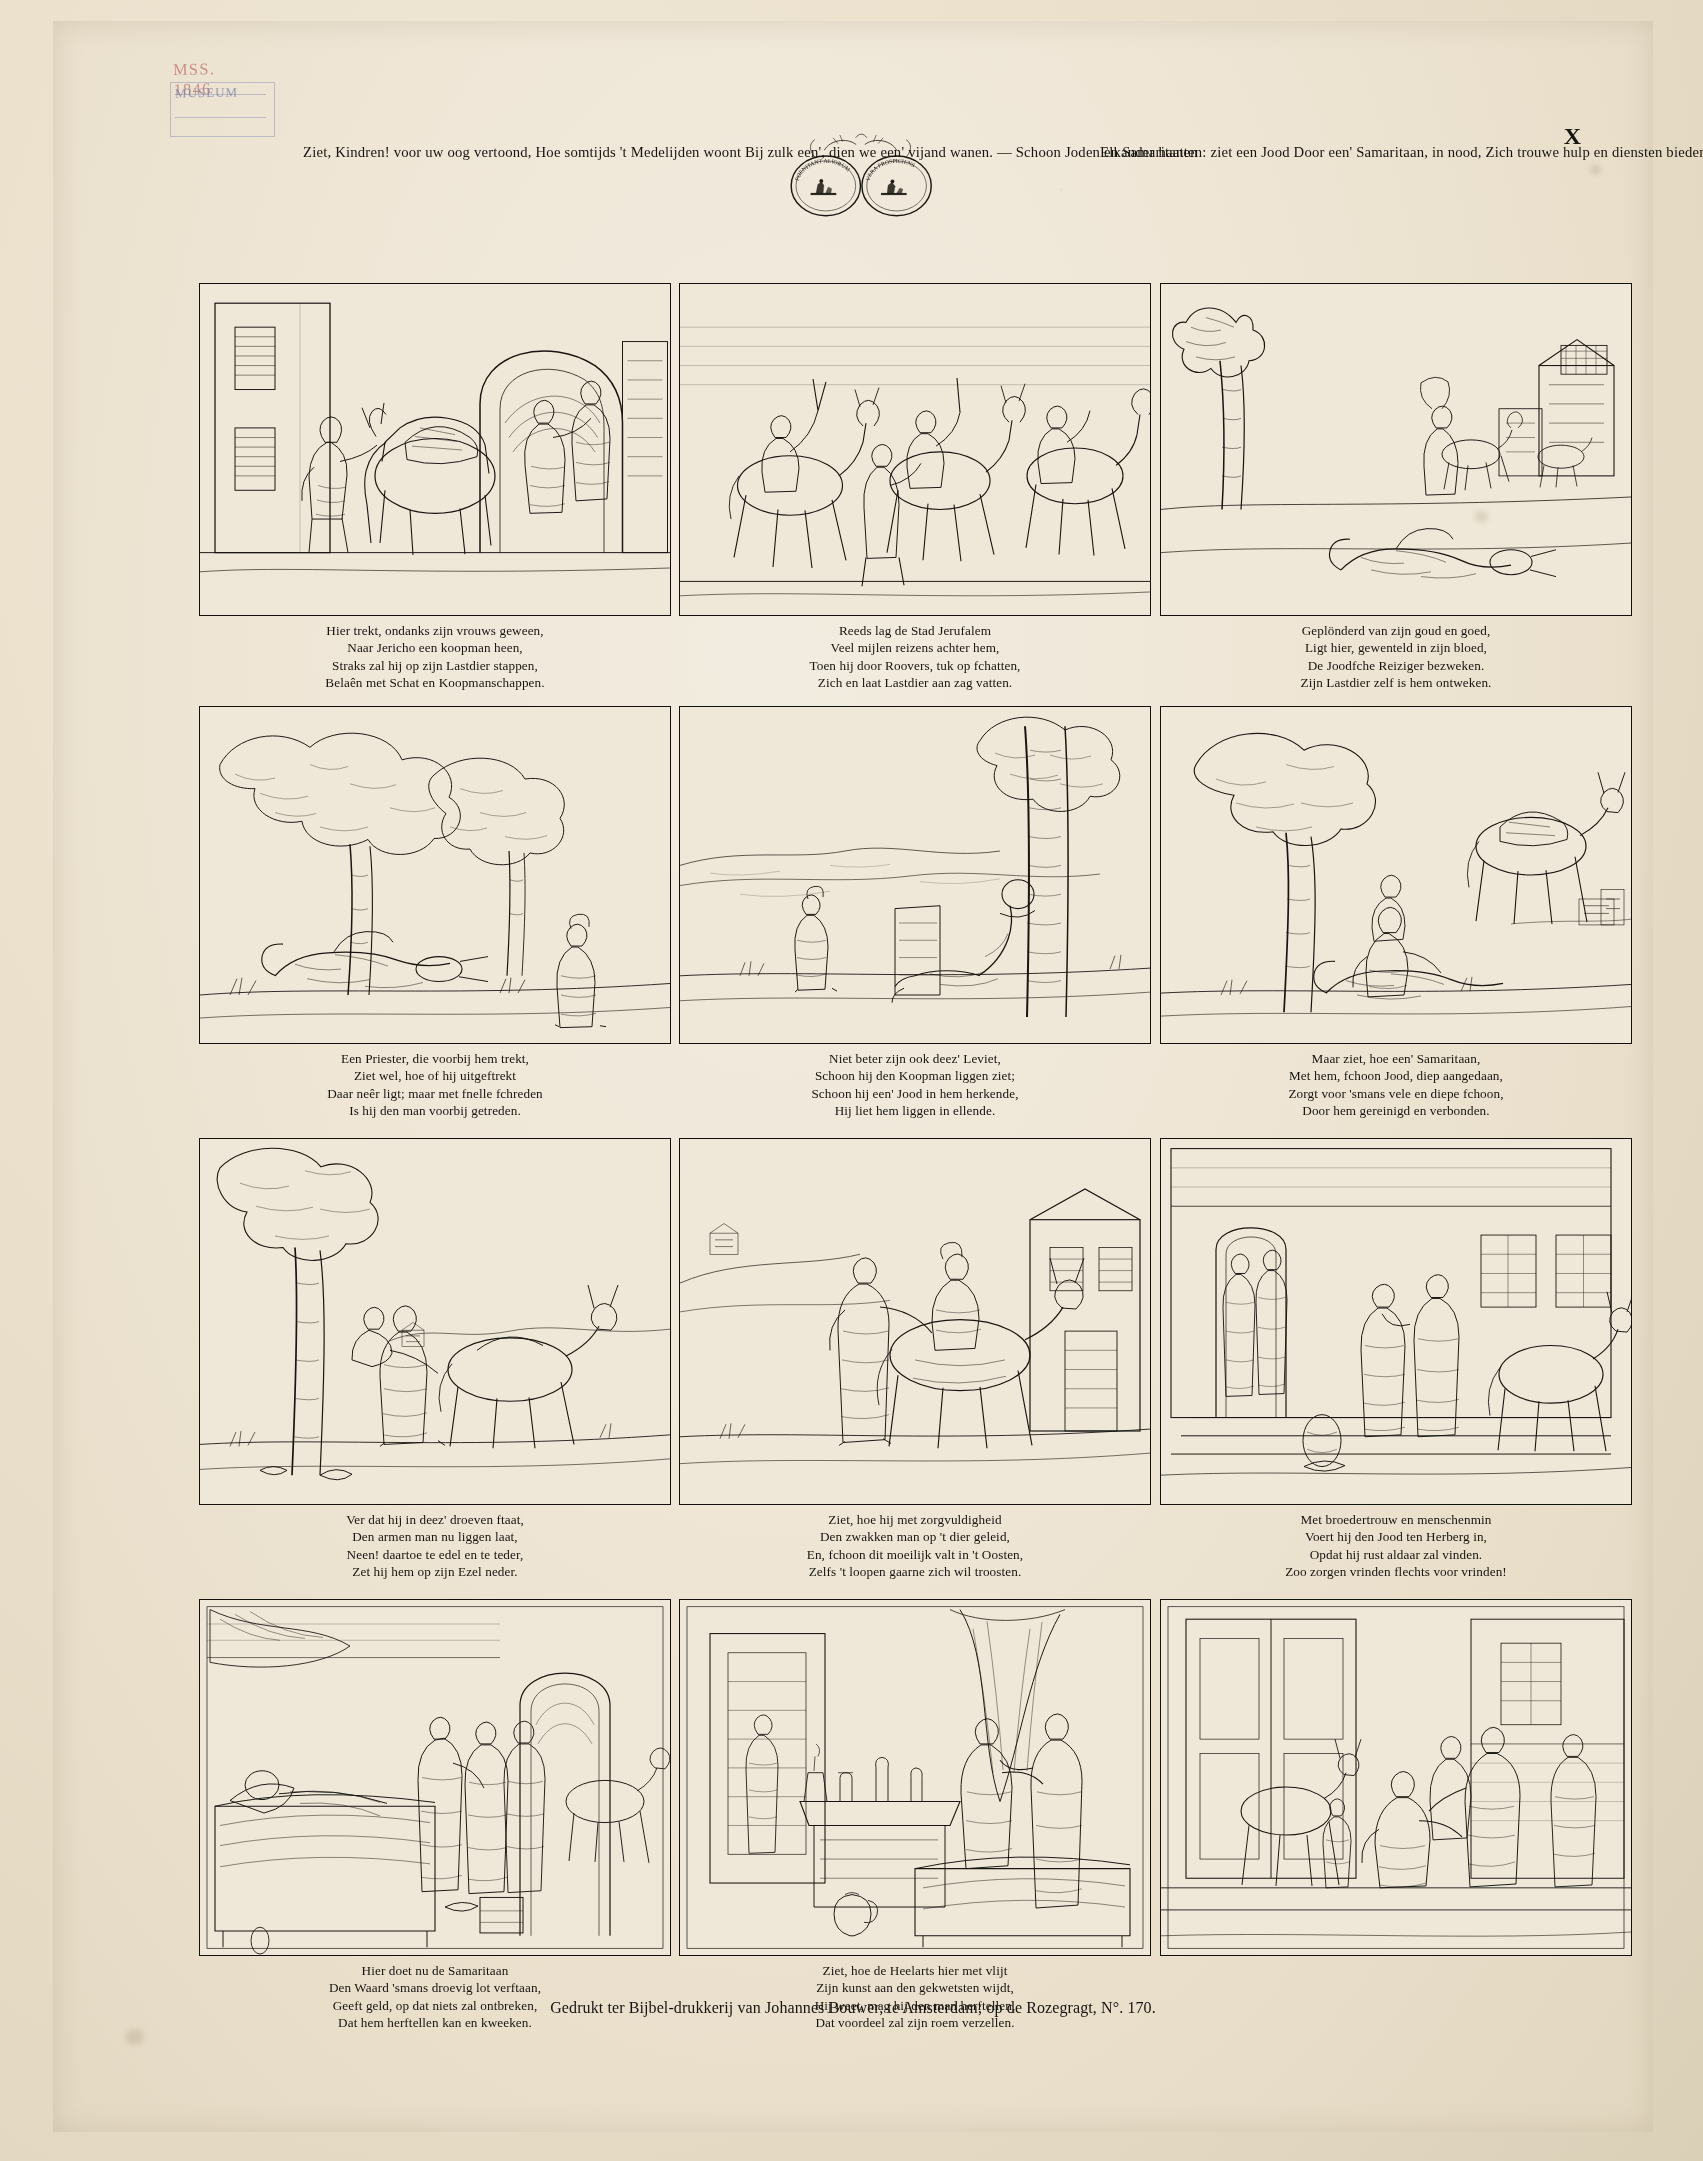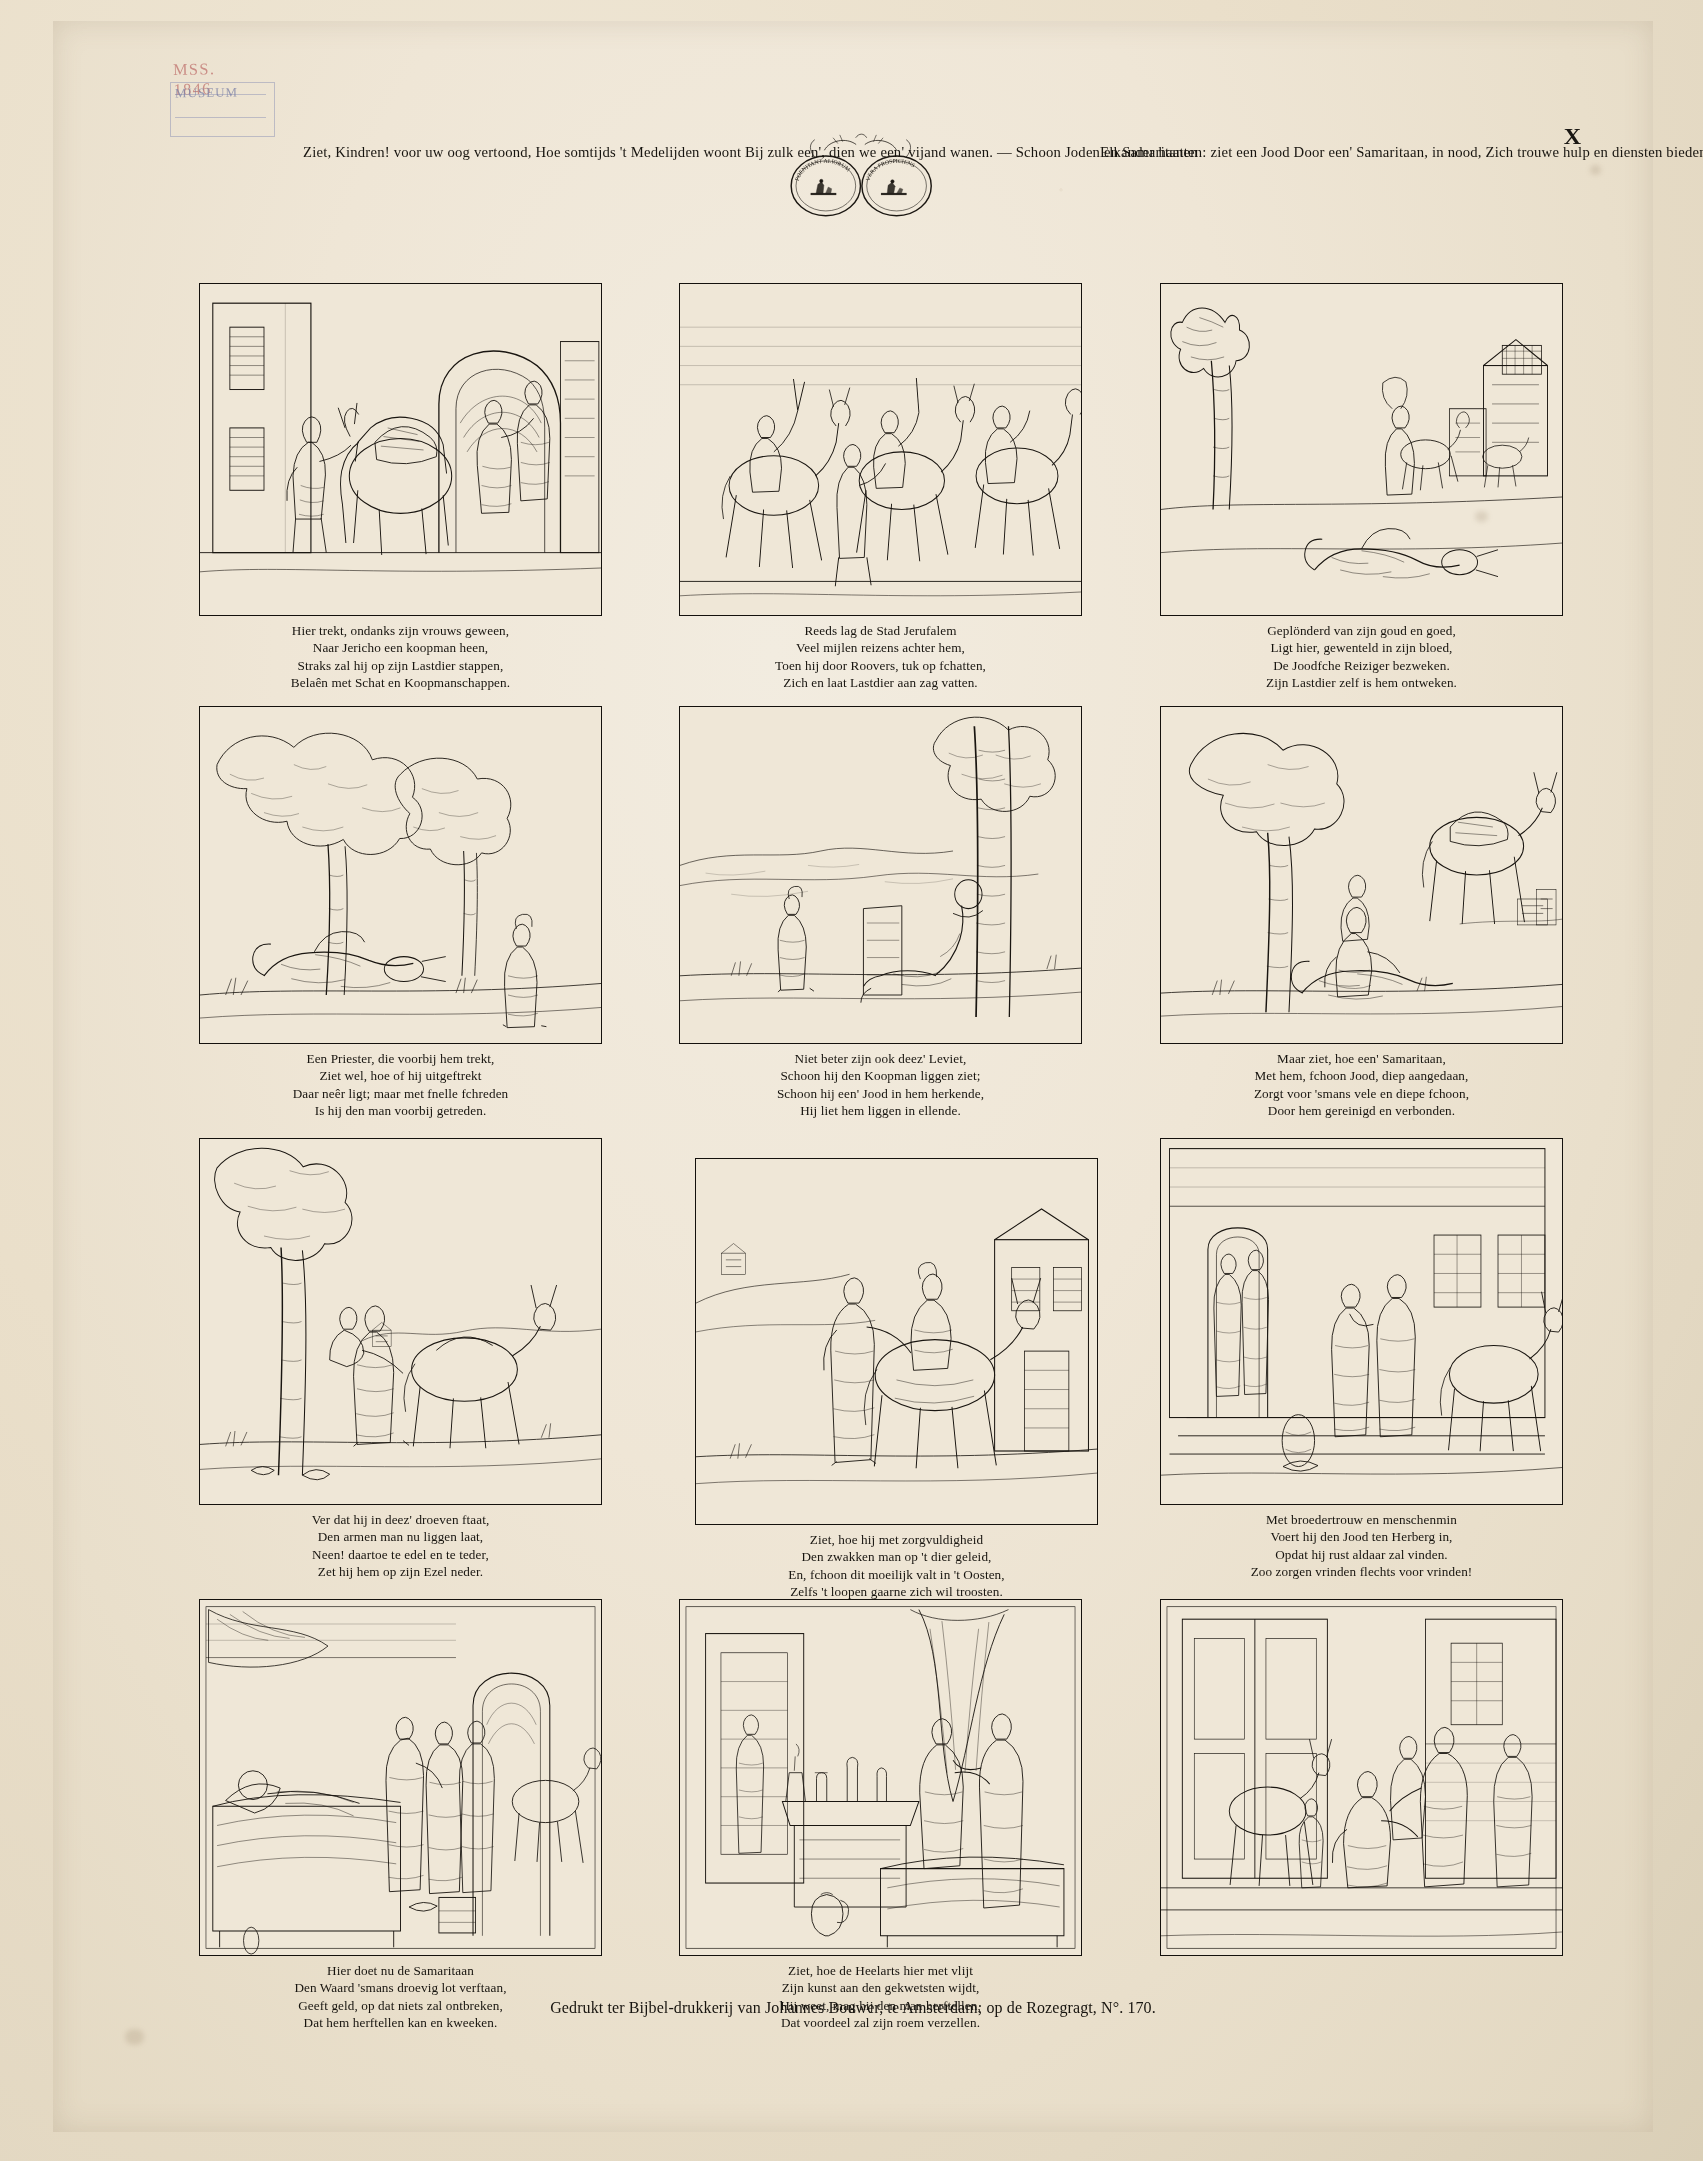--- a/index.html
+++ b/index.html
@@ -98,21 +98,21 @@
   #vignette svg { display:block; }
 
   
   #grid {
     position: absolute;
     left: 146px; top: 262px;
     width: 1412px;
     height: 1710px;
   }
   .row { position: absolute; left: 0; width: 1412px; }
-  .cell { position: absolute; width: 403px; }
+  .cell { position: absolute; width: 472px; }
   .frame {
     position: relative;
     border: 1.4px solid #14110d;
     background: #efe7d7;
     overflow: hidden;
   }
   .frame svg { display: block; width: 100%; height: 100%; }
   .caption {
     margin-top: 6.2px;
     text-align: center;
@@ -656,21 +656,21 @@
                   </g>
               </g>
             </svg>
           </div>
           <div class="caption">Ver dat hij in deez' droeven ftaat,
 Den armen man nu liggen laat,
 Neen! daartoe te edel en te teder,
 Zet hij hem op zijn Ezel neder.</div>
         </div>
 
-        <div class="cell" style="left:496px;margin-top:20px;">
+        <div class="cell" style="left:480px;">
           <div class="frame" style="height:365px;">
             <svg viewBox="0 0 940 760" preserveAspectRatio="none">
               <rect width="940" height="760" fill="#efe7d7"></rect>
               <g stroke="#191510" fill="none" stroke-width="2">
 
                 <path d="M0 300 C120 246 250 268 360 240" stroke-width="1.4"></path>
                 <g stroke-width="1.1">
                     <rect x="60" y="196" width="56" height="44"></rect>
                     <path d="M60 196 l28 -20 l28 20 M70 210 h36 M70 224 h36"></path>
                   </g>

